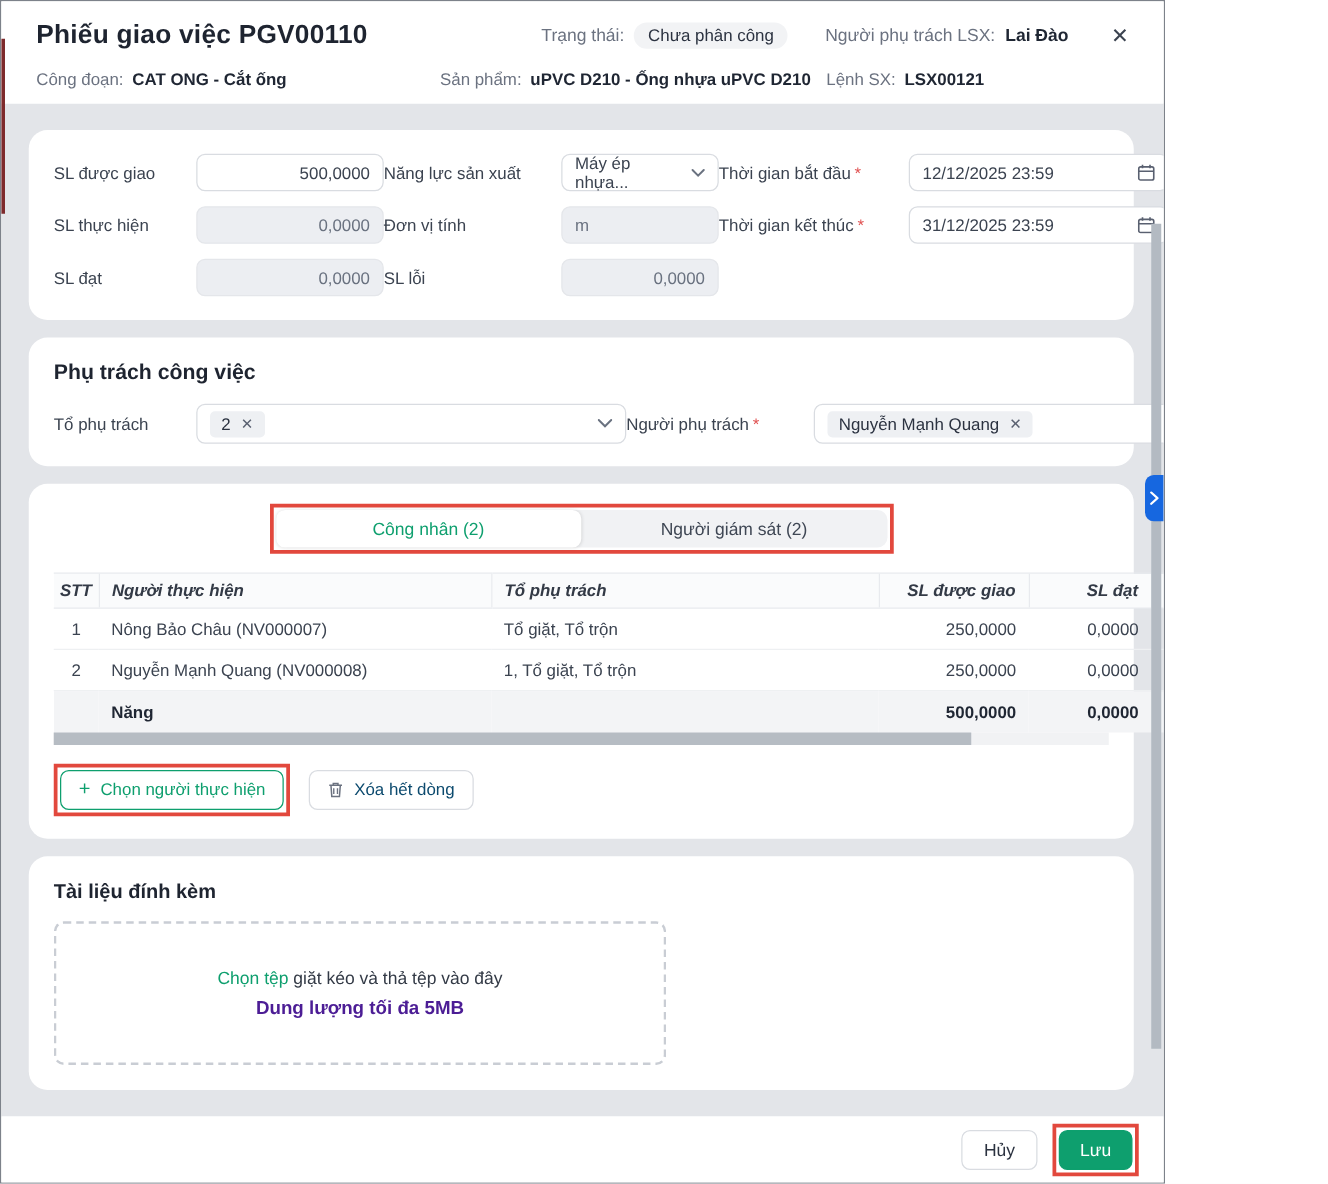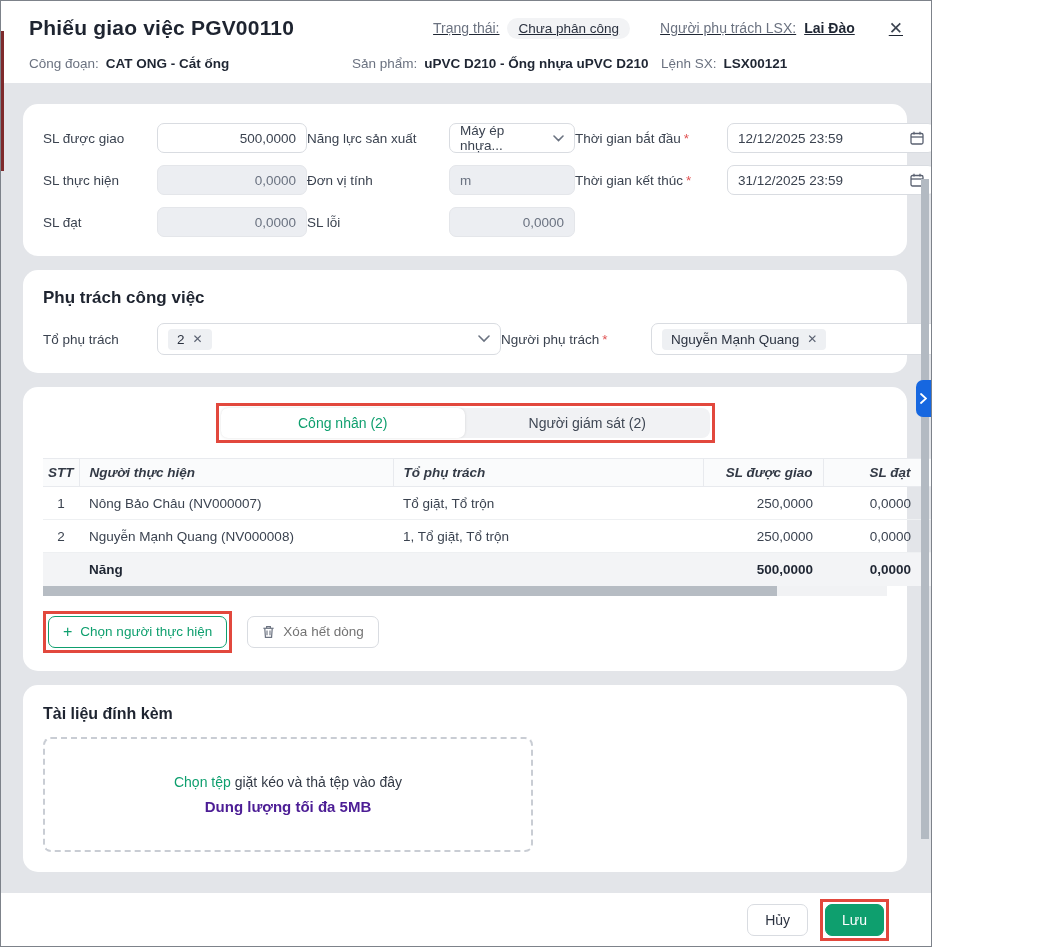--- a/index.html
+++ b/index.html
@@ -10,21 +10,21 @@
     position:relative; width:932px; height:947px;
     border:1px solid #7d828a; background:#fff; overflow:hidden;
     display:flex; flex-direction:column;
   }
   .left-red-strip { position:absolute; left:0; top:30px; width:3px; height:140px; background:#7e2a2c; z-index:5; }
 
   
   .hdr { background:#fff; padding:15px 28px 12px 28px; flex:0 0 auto; }
   .hdr-row1 { display:flex; align-items:center; }
   .modal-title { font-size:21px; font-weight:bold; color:#1e2430; letter-spacing:.2px; }
-  .hdr-right { margin-left:auto; display:flex; align-items:center; gap:8px; font-size:14px;text-decoration:underline; }
+  .hdr-right { margin-left:auto; display:flex; align-items:center; gap:8px; font-size:14px; }
   .lbl-muted { color:#6b7280; }
   .val-strong { color:#1f2633; font-weight:bold; }
   .pill { background:#f2f3f5; border-radius:12px; padding:3px 11px; font-size:13.5px; color:#2b3240; }
   .gap24 { width:14px; }
   .close-x { margin-left:26px; font-size:17px; color:#3b4350; cursor:pointer; line-height:1; }
   .hdr-row2 { display:flex; align-items:center; margin-top:16px; font-size:13.5px; }
   .meta-seg { display:flex; gap:7px; align-items:center; }
   .seg1 { width:323px; }
   .seg2 { flex:1; }
   .seg3 { width:242px; }
@@ -84,34 +84,34 @@
   .grid tr.total .tlabel { font-weight:bold; color:#1f2633; }
   .grid tr.total .tval { font-weight:bold; color:#1f2633; }
   .trash { color:#6b7280; cursor:pointer; display:inline-flex; }
   .hscroll { height:10px; background:#f1f2f4; position:relative; }
   .hscroll .thumb { position:absolute; left:0; top:0; height:10px; width:87%; background:#b6bcc3; }
 
   
   .tbl-actions { display:flex; align-items:center; gap:15px; margin-top:15px; }
   .btn { height:32px; border-radius:7px; display:inline-flex; align-items:center; gap:8px; padding:0 14px; font-size:13.5px; cursor:pointer; background:#fff; }
   .btn-green-outline { border:1px solid #0e9f6e; color:#0e9f6e; }
-  .btn-gray { border:1px solid #d9dce1; color:#737373; }
+  .btn-gray { border:1px solid #d9dce1; color:#0c4a6e; }
   .addwrap { padding:2px; display:inline-flex; }
 
   
   .dropzone {
     width:490px; height:115px; border:2px dashed #c9cdd4; border-radius:8px; margin-top:14px;
     display:flex; flex-direction:column; align-items:center; justify-content:center; gap:8px; font-size:14px;
   }
   .link-green { color:#0e9f6e; cursor:pointer; }
   .hint-dark { color:#333a46; }
   .hint-gray { color:#4c1d95; font-size:15px;font-weight:bold; }
 
   
-  .ftr { flex:0 0 53px; background:#fff; display:flex; align-items:center; justify-content:flex-end; gap:12px; padding:0 42px; }
+  .ftr { flex:0 0 53px; background:#fff; display:flex; align-items:center; justify-content:flex-end; gap:12px; padding:0 20px; }
   .btn-cancel { border:1px solid #d9dce1; color:#2b3240; font-size:14px; padding:0 17px; height:32px; }
   .savewrap { padding:2px; display:inline-flex; }
   .btn-save { background:#0e9f6e; border:1px solid #0e9f6e; color:#fff; font-size:14px; padding:0 16px; height:32px; }
 
   
   .vscroll { position:absolute; right:2px; top:96px; bottom:54px; width:8px; background:#b3bac2; z-index:4; }
   .expand-handle {
     position:absolute; right:0; top:297px; width:15px; height:37px; background:#1667e0;
     border-radius:7px 0 0 7px; z-index:6; display:flex; align-items:center; justify-content:center;
     color:#fff; font-size:12px; font-weight:bold; cursor:pointer;

